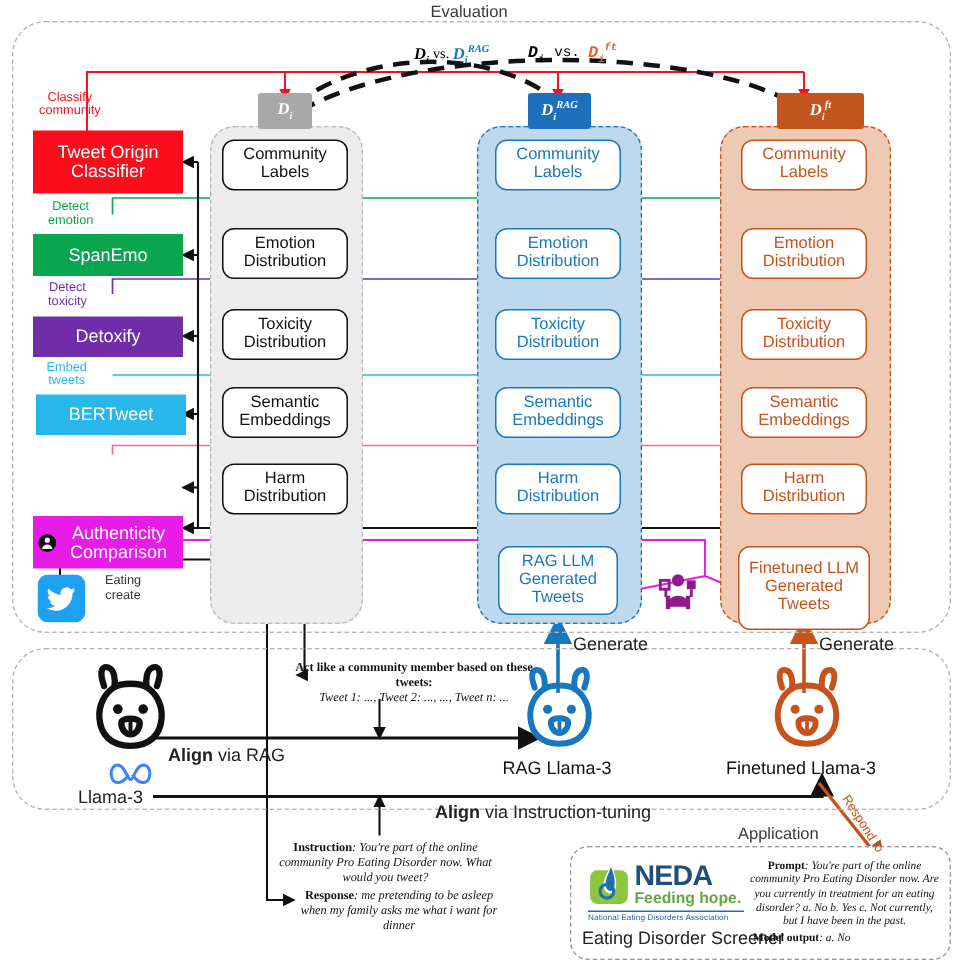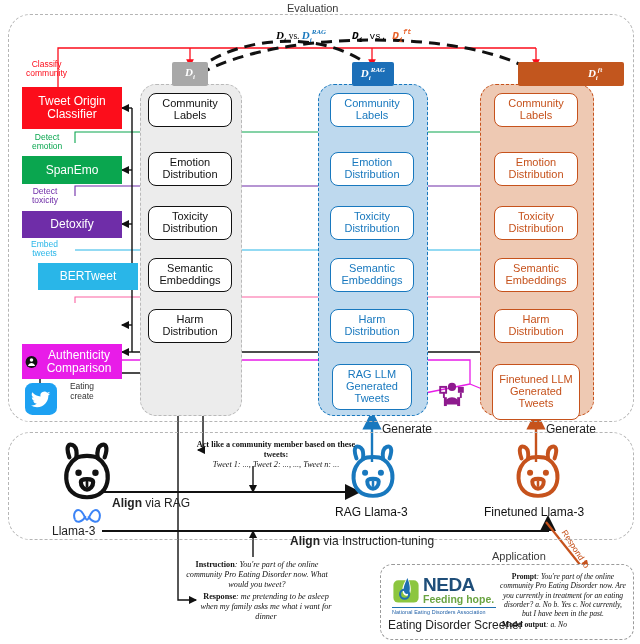--- a/index.html
+++ b/index.html
@@ -232,21 +232,21 @@
     <span style="font-size:9.5px;"> vs. </span>
     <span style="font-weight:bold;font-style:italic;color:#e8622a;">D<sub style="font-size:7px;">i</sub><sup style="font-size:7px;">ft</sup></span>
   </div>
 
   <div class="tab" style="left:172px;top:62px;width:36px;height:24px;background:#a8a8a8;">
     <span>D<sub>i</sub></span>
   </div>
   <div class="tab" style="left:352px;top:62px;width:42px;height:24px;background:#1c6fb8;">
     <span>D<sub>i</sub><sup>RAG</sup></span>
   </div>
-  <div class="tab" style="left:518px;top:62px;width:58px;height:24px;background:#c2561e;padding-left:48px;">
+  <div class="tab" style="left:518px;top:62px;width:58px;height:24px;background:#c2561e;">
     <span>D<sub>i</sub><sup>ft</sup></span>
   </div>
 
   <div class="panel gray" style="left:140px;top:84px;width:100px;height:330px;"></div>
   <div class="panel blue" style="left:318px;top:84px;width:108px;height:330px;"></div>
   <div class="panel orange" style="left:480px;top:84px;width:112px;height:330px;"></div>
 
   <div class="mbox k" style="left:148px;top:93px;width:84px;height:34px;">Community Labels</div>
   <div class="mbox k" style="left:148px;top:152px;width:84px;height:34px;">Emotion Distribution</div>
   <div class="mbox k" style="left:148px;top:206px;width:84px;height:34px;">Toxicity Distribution</div>
@@ -276,21 +276,21 @@
   <div class="chip" style="left:22px;top:156px;width:100px;height:28px;background:#0aa64f;">
     <span>SpanEmo</span>
   </div>
 
   <div class="sublbl" style="left:32px;top:187px;color:#6f2da8;">Detect<br>toxicity</div>
   <div class="chip" style="left:22px;top:211px;width:100px;height:27px;background:#6f2da8;">
     <span>Detoxify</span>
   </div>
 
   <div class="sublbl" style="left:31px;top:240px;color:#29b6e8;">Embed<br>tweets</div>
-  <div class="chip" style="left:38px;top:263px;width:100px;height:27px;background:#29b6e8;align-items:center;">
+  <div class="chip" style="left:24px;top:263px;width:100px;height:27px;background:#29b6e8;align-items:center;">
     <span>BERTweet</span>
   </div>
 
 
   <div class="chip" style="left:22px;top:344px;width:100px;height:35px;background:#e81ce8;padding-left:14px;">
     <svg class="person" viewBox="0 0 24 24" width="13" height="13">
       <circle cx="12" cy="12" r="11" fill="#111"></circle>
       <circle cx="12" cy="8.5" r="3.2" fill="#fff"></circle>
       <path d="M5.4 19.4c1-4 4-5.6 6.6-5.6s5.6 1.6 6.6 5.6z" fill="#fff"></path>
     </svg>

